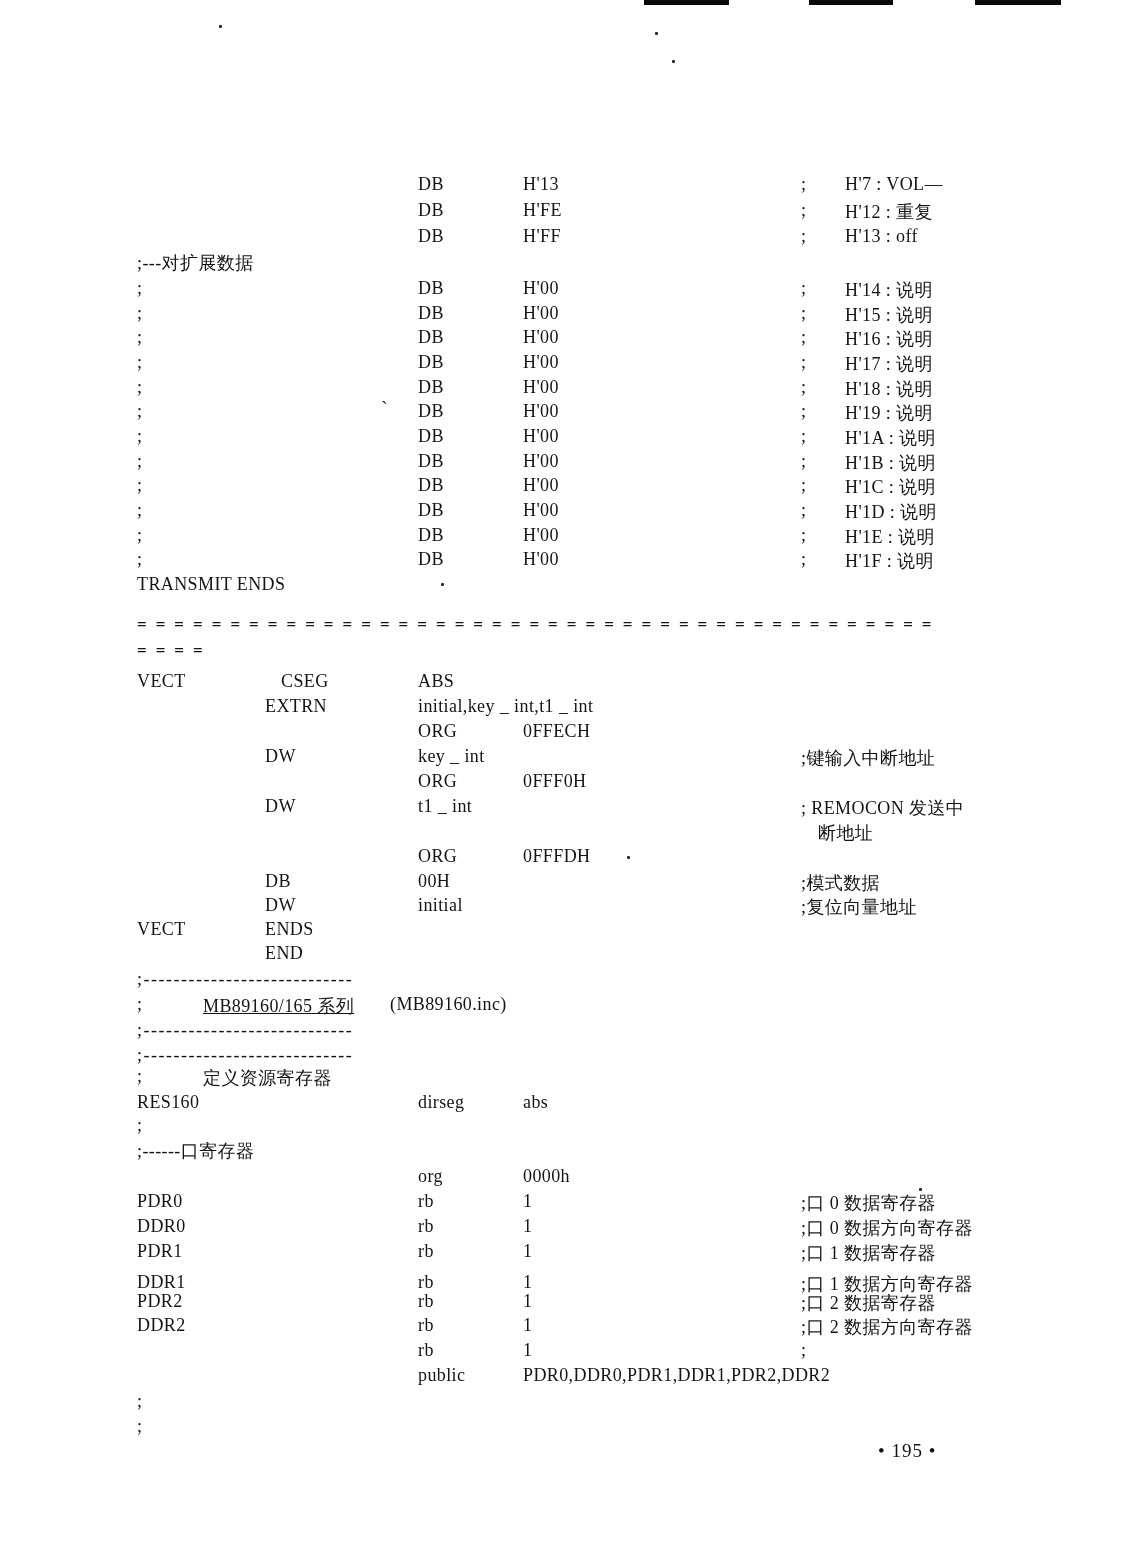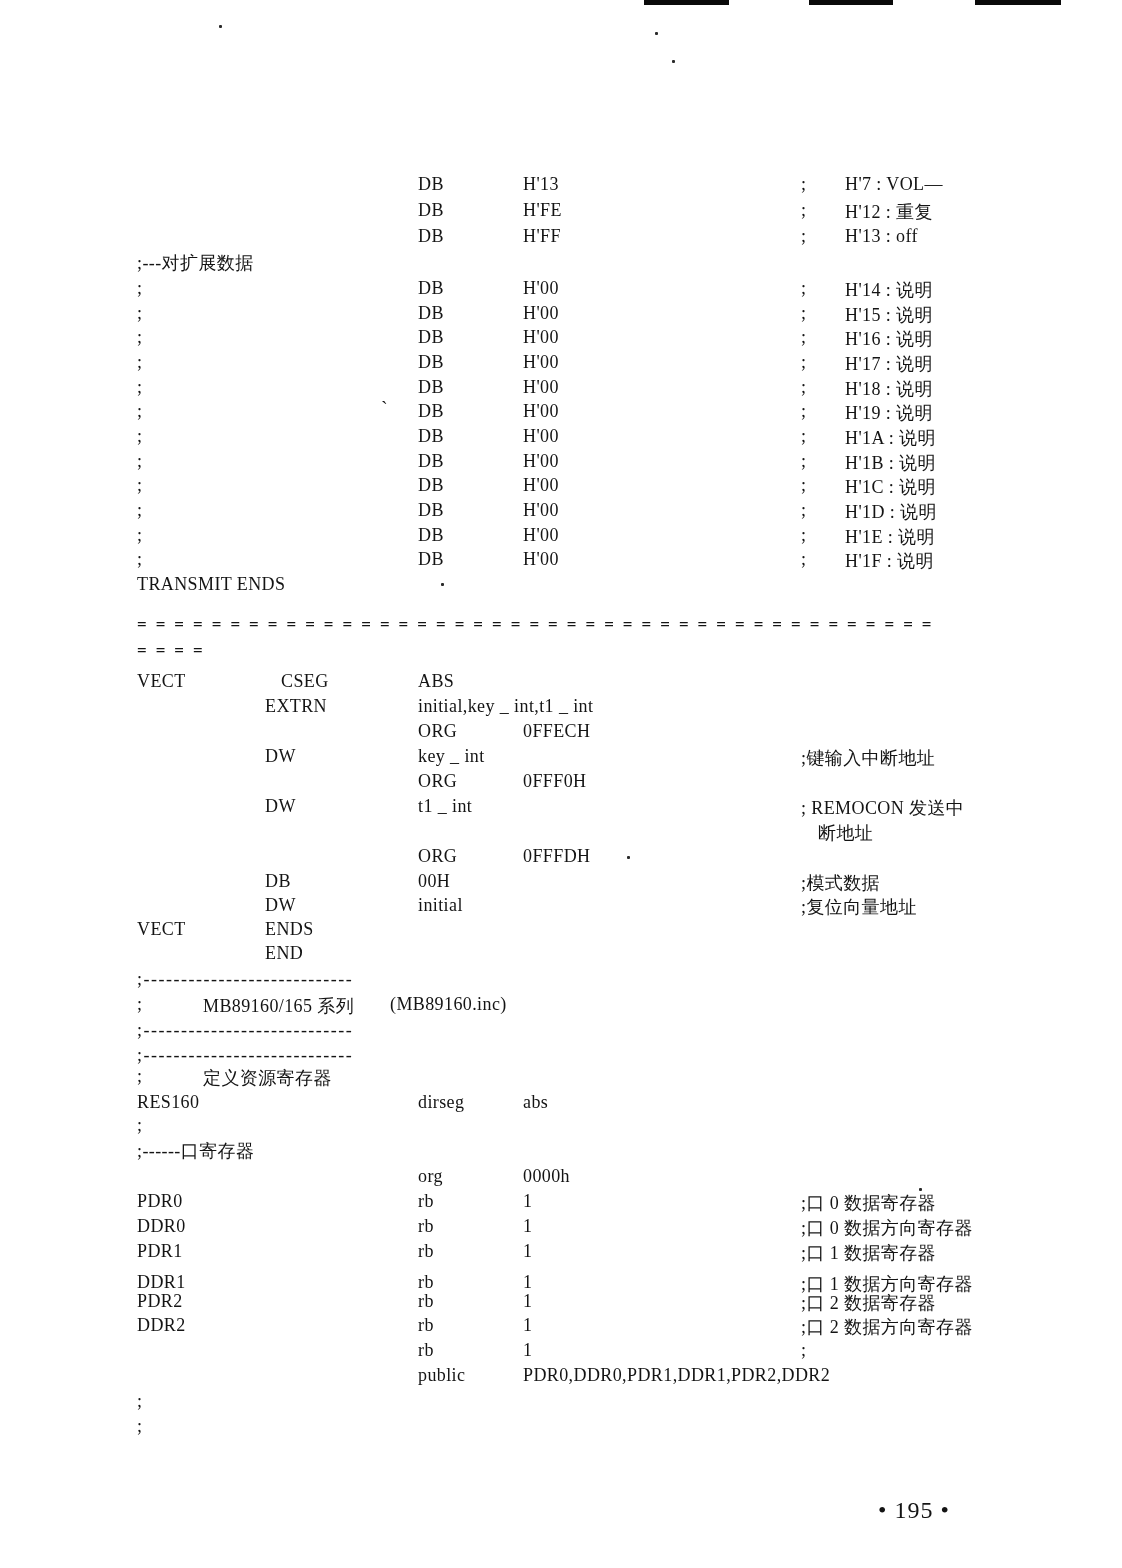--- a/index.html
+++ b/index.html
@@ -54,22 +54,22 @@
     letter-spacing: 1.5px;
   }
   .stray {
     position: absolute;
     font-size: 20px;
     color: #111;
   }
   .page-number {
     position: absolute;
     left: 878px;
-    top: 1497px;
-    font-size: 24px;
+    top: 1440px;
+    font-size: 19px;
     letter-spacing: 1px;
     font-weight: 500;
   }
 </style>
 </head>
 <body>
 
 <div class="page">
 
   <div class="top-bar bar1"></div>
@@ -111,21 +111,21 @@
       <div class="line" style="top: 746px;"><span class="seg" style="left: 265px;">DW</span><span class="seg" style="left: 418px; text-align: center;">key _ int</span><span class="seg" style="left: 801px;">;键输入中断地址</span></div>
       <div class="line" style="top: 771px;"><span class="seg" style="left: 418px;">ORG</span><span class="seg" style="left: 523px;">0FFF0H</span></div>
       <div class="line" style="top: 796px;"><span class="seg" style="left: 265px;">DW</span><span class="seg" style="left: 418px;">t1 _ int</span><span class="seg" style="left: 801px;">; REMOCON 发送中</span></div>
       <div class="line" style="top: 821px;"><span class="seg" style="left: 818px;">断地址</span></div>
       <div class="line" style="top: 846px;"><span class="seg" style="left: 418px;">ORG</span><span class="seg" style="left: 523px;">0FFFDH</span></div>
       <div class="line" style="top: 871px;"><span class="seg" style="left: 265px;">DB</span><span class="seg" style="left: 418px;">00H</span><span class="seg" style="left: 801px;">;模式数据</span></div>
       <div class="line" style="top: 895px;"><span class="seg" style="left: 265px;">DW</span><span class="seg" style="left: 418px;">initial</span><span class="seg" style="left: 801px;">;复位向量地址</span></div>
       <div class="line" style="top: 919px;"><span class="seg" style="left: 137px;">VECT</span><span class="seg" style="left: 265px;">ENDS</span></div>
       <div class="line" style="top: 943px;"><span class="seg" style="left: 265px;">END</span></div>
       <div class="line" style="top: 969px;"><span class="seg dash" style="left: 137px;">;----------------------------</span></div>
-      <div class="line" style="top: 994px;"><span class="seg" style="left: 137px;">;</span><span class="seg" style="left: 203px;">MB89160/165 系列</span><span class="seg" style="left: 390px;">(MB89160.inc)</span></div>
+      <div class="line" style="top: 994px;"><span class="seg" style="left: 137px;">;</span><span class="seg" style="left: 203px; text-decoration: underline;">MB89160/165 系列</span><span class="seg" style="left: 390px;">(MB89160.inc)</span></div>
       <div class="line" style="top: 1020px;"><span class="seg dash" style="left: 137px;">;----------------------------</span></div>
       <div class="line" style="top: 1045px;"><span class="seg dash" style="left: 137px;">;----------------------------</span></div>
       <div class="line" style="top: 1066px;"><span class="seg" style="left: 137px;">;</span><span class="seg" style="left: 203px;">定义资源寄存器</span></div>
       <div class="line" style="top: 1092px;"><span class="seg" style="left: 137px;">RES160</span><span class="seg" style="left: 418px;">dirseg</span><span class="seg" style="left: 523px;">abs</span></div>
       <div class="line" style="top: 1115px;"><span class="seg" style="left: 137px;">;</span></div>
       <div class="line" style="top: 1139px;"><span class="seg" style="left: 137px;">;------口寄存器</span></div>
       <div class="line" style="top: 1166px;"><span class="seg" style="left: 418px;">org</span><span class="seg" style="left: 523px;">0000h</span></div>
       <div class="line" style="top: 1191px;"><span class="seg" style="left: 137px;">PDR0</span><span class="seg" style="left: 418px;">rb</span><span class="seg" style="left: 523px;">1</span><span class="seg" style="left: 801px;">;口 0 数据寄存器</span></div>
       <div class="line" style="top: 1216px;"><span class="seg" style="left: 137px;">DDR0</span><span class="seg" style="left: 418px;">rb</span><span class="seg" style="left: 523px;">1</span><span class="seg" style="left: 801px;">;口 0 数据方向寄存器</span></div>
       <div class="line" style="top: 1241px;"><span class="seg" style="left: 137px;">PDR1</span><span class="seg" style="left: 418px;">rb</span><span class="seg" style="left: 523px;">1</span><span class="seg" style="left: 801px;">;口 1 数据寄存器</span></div>

